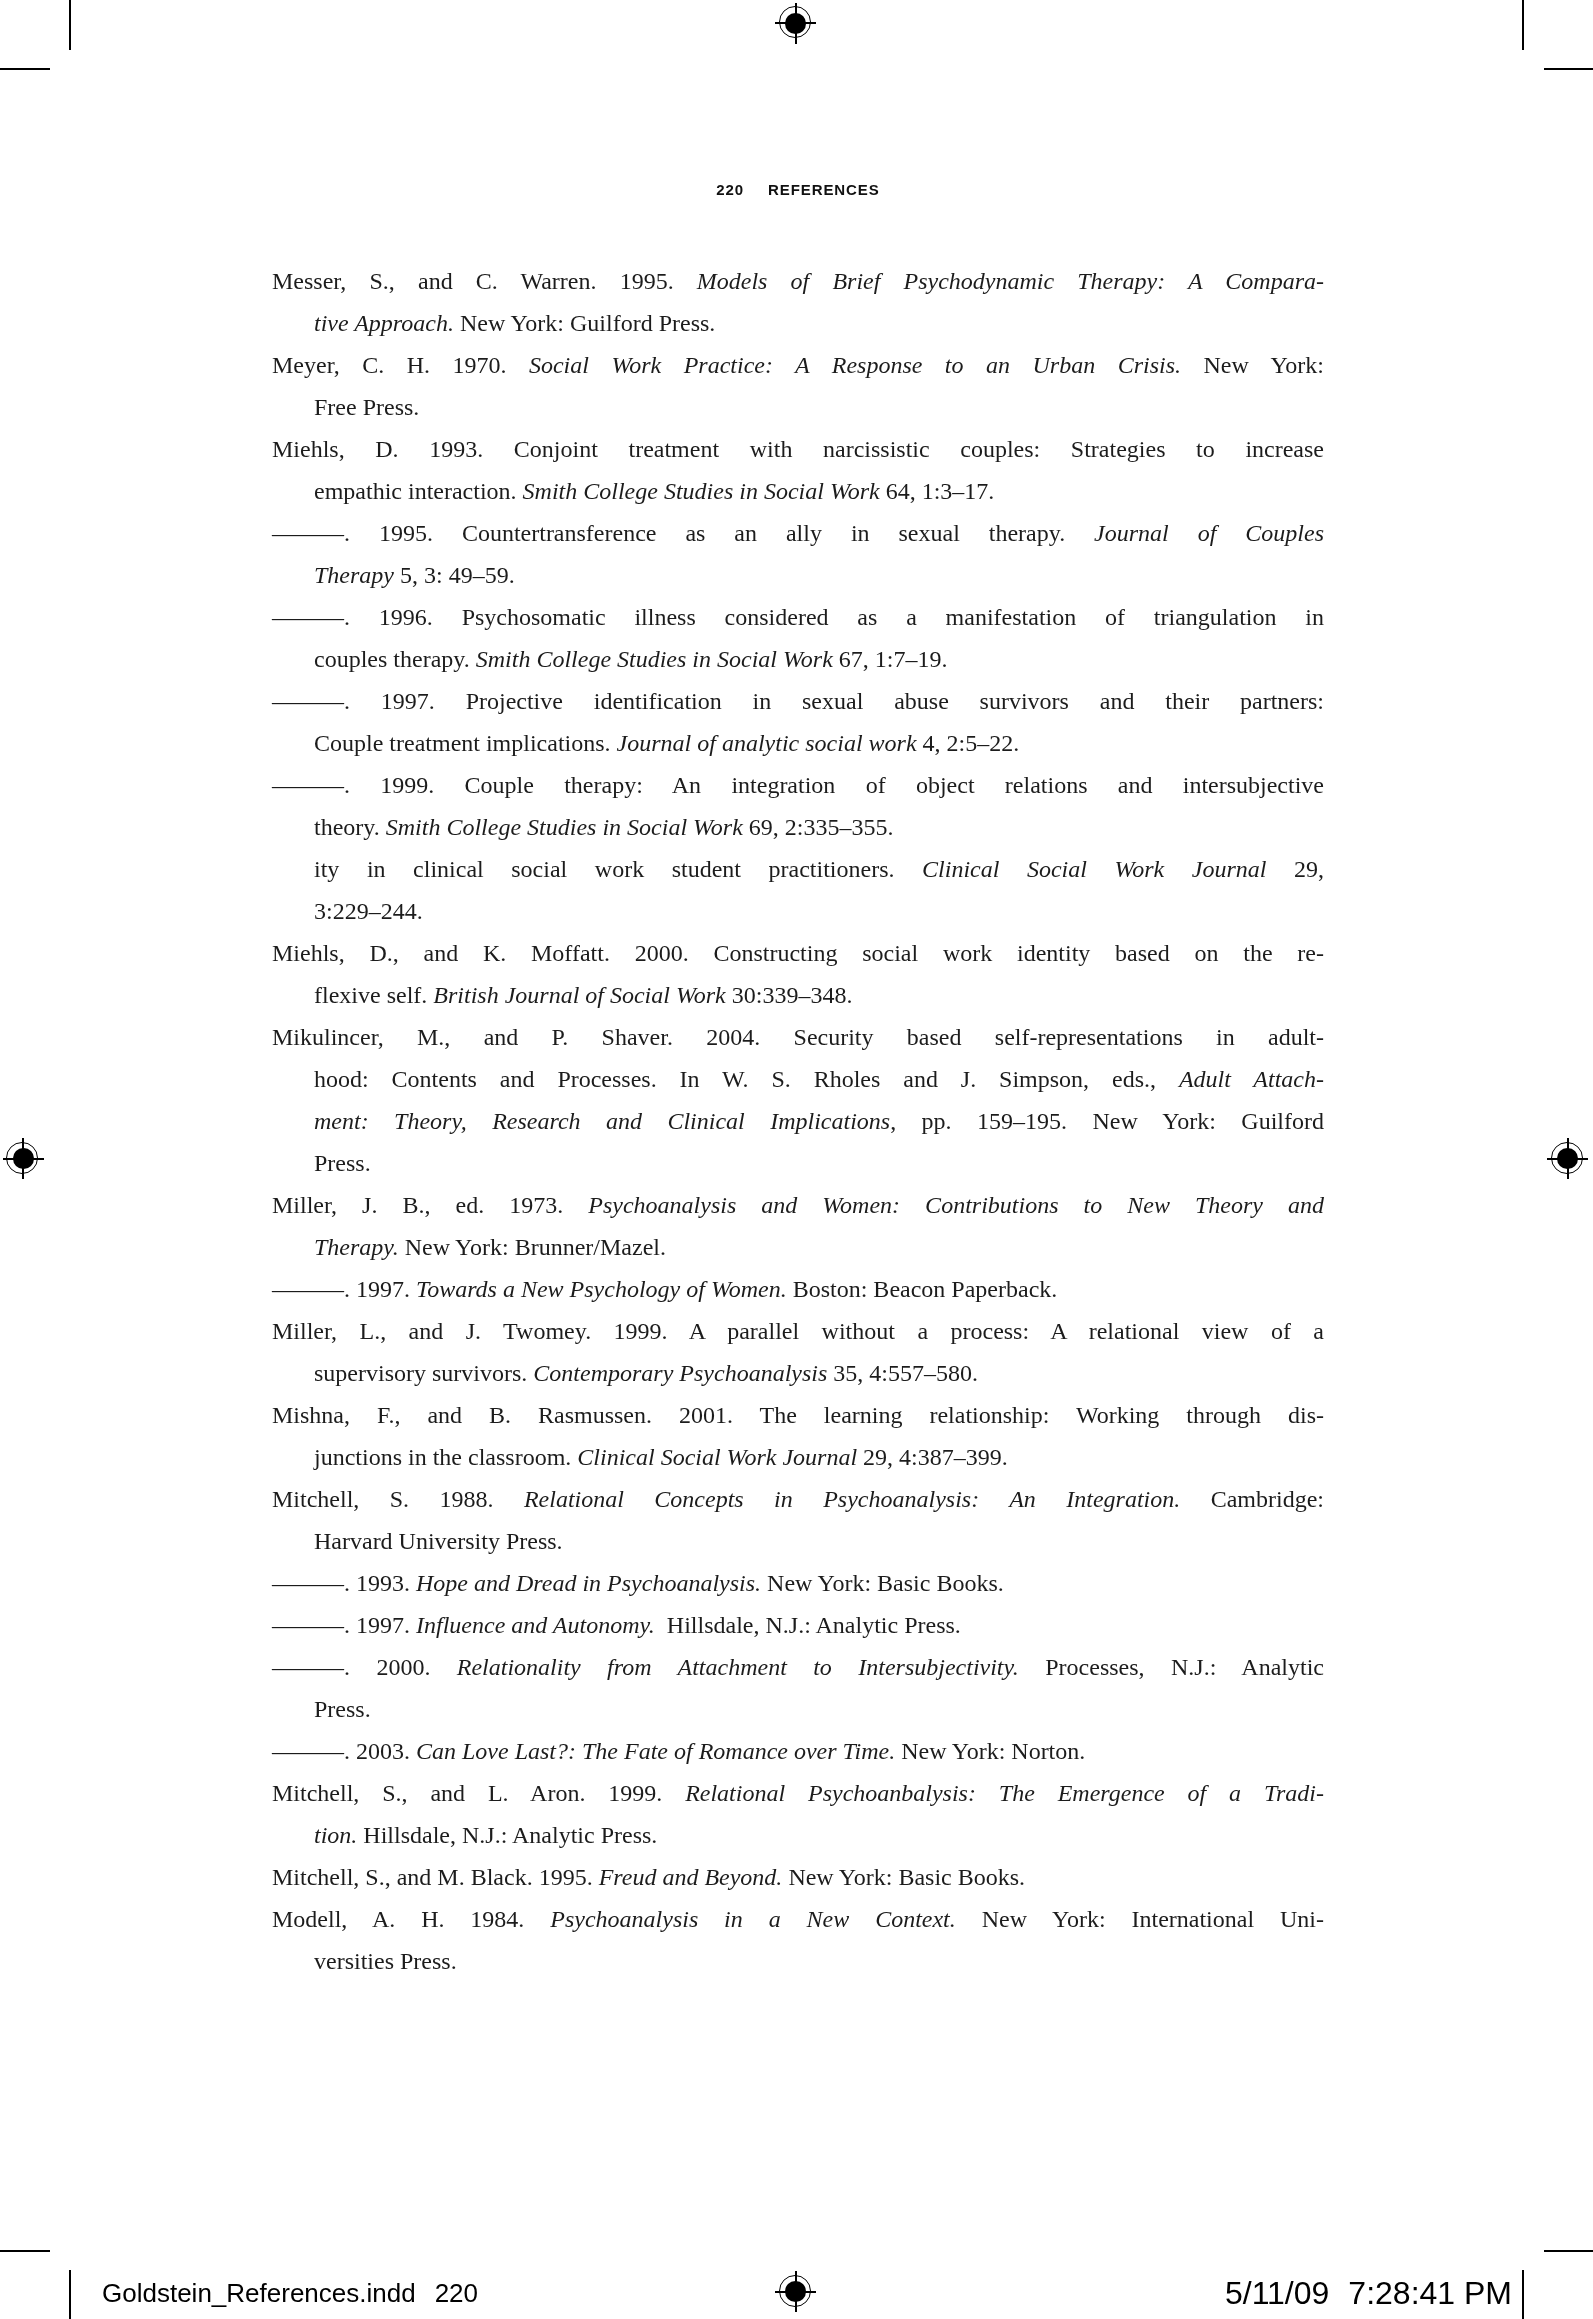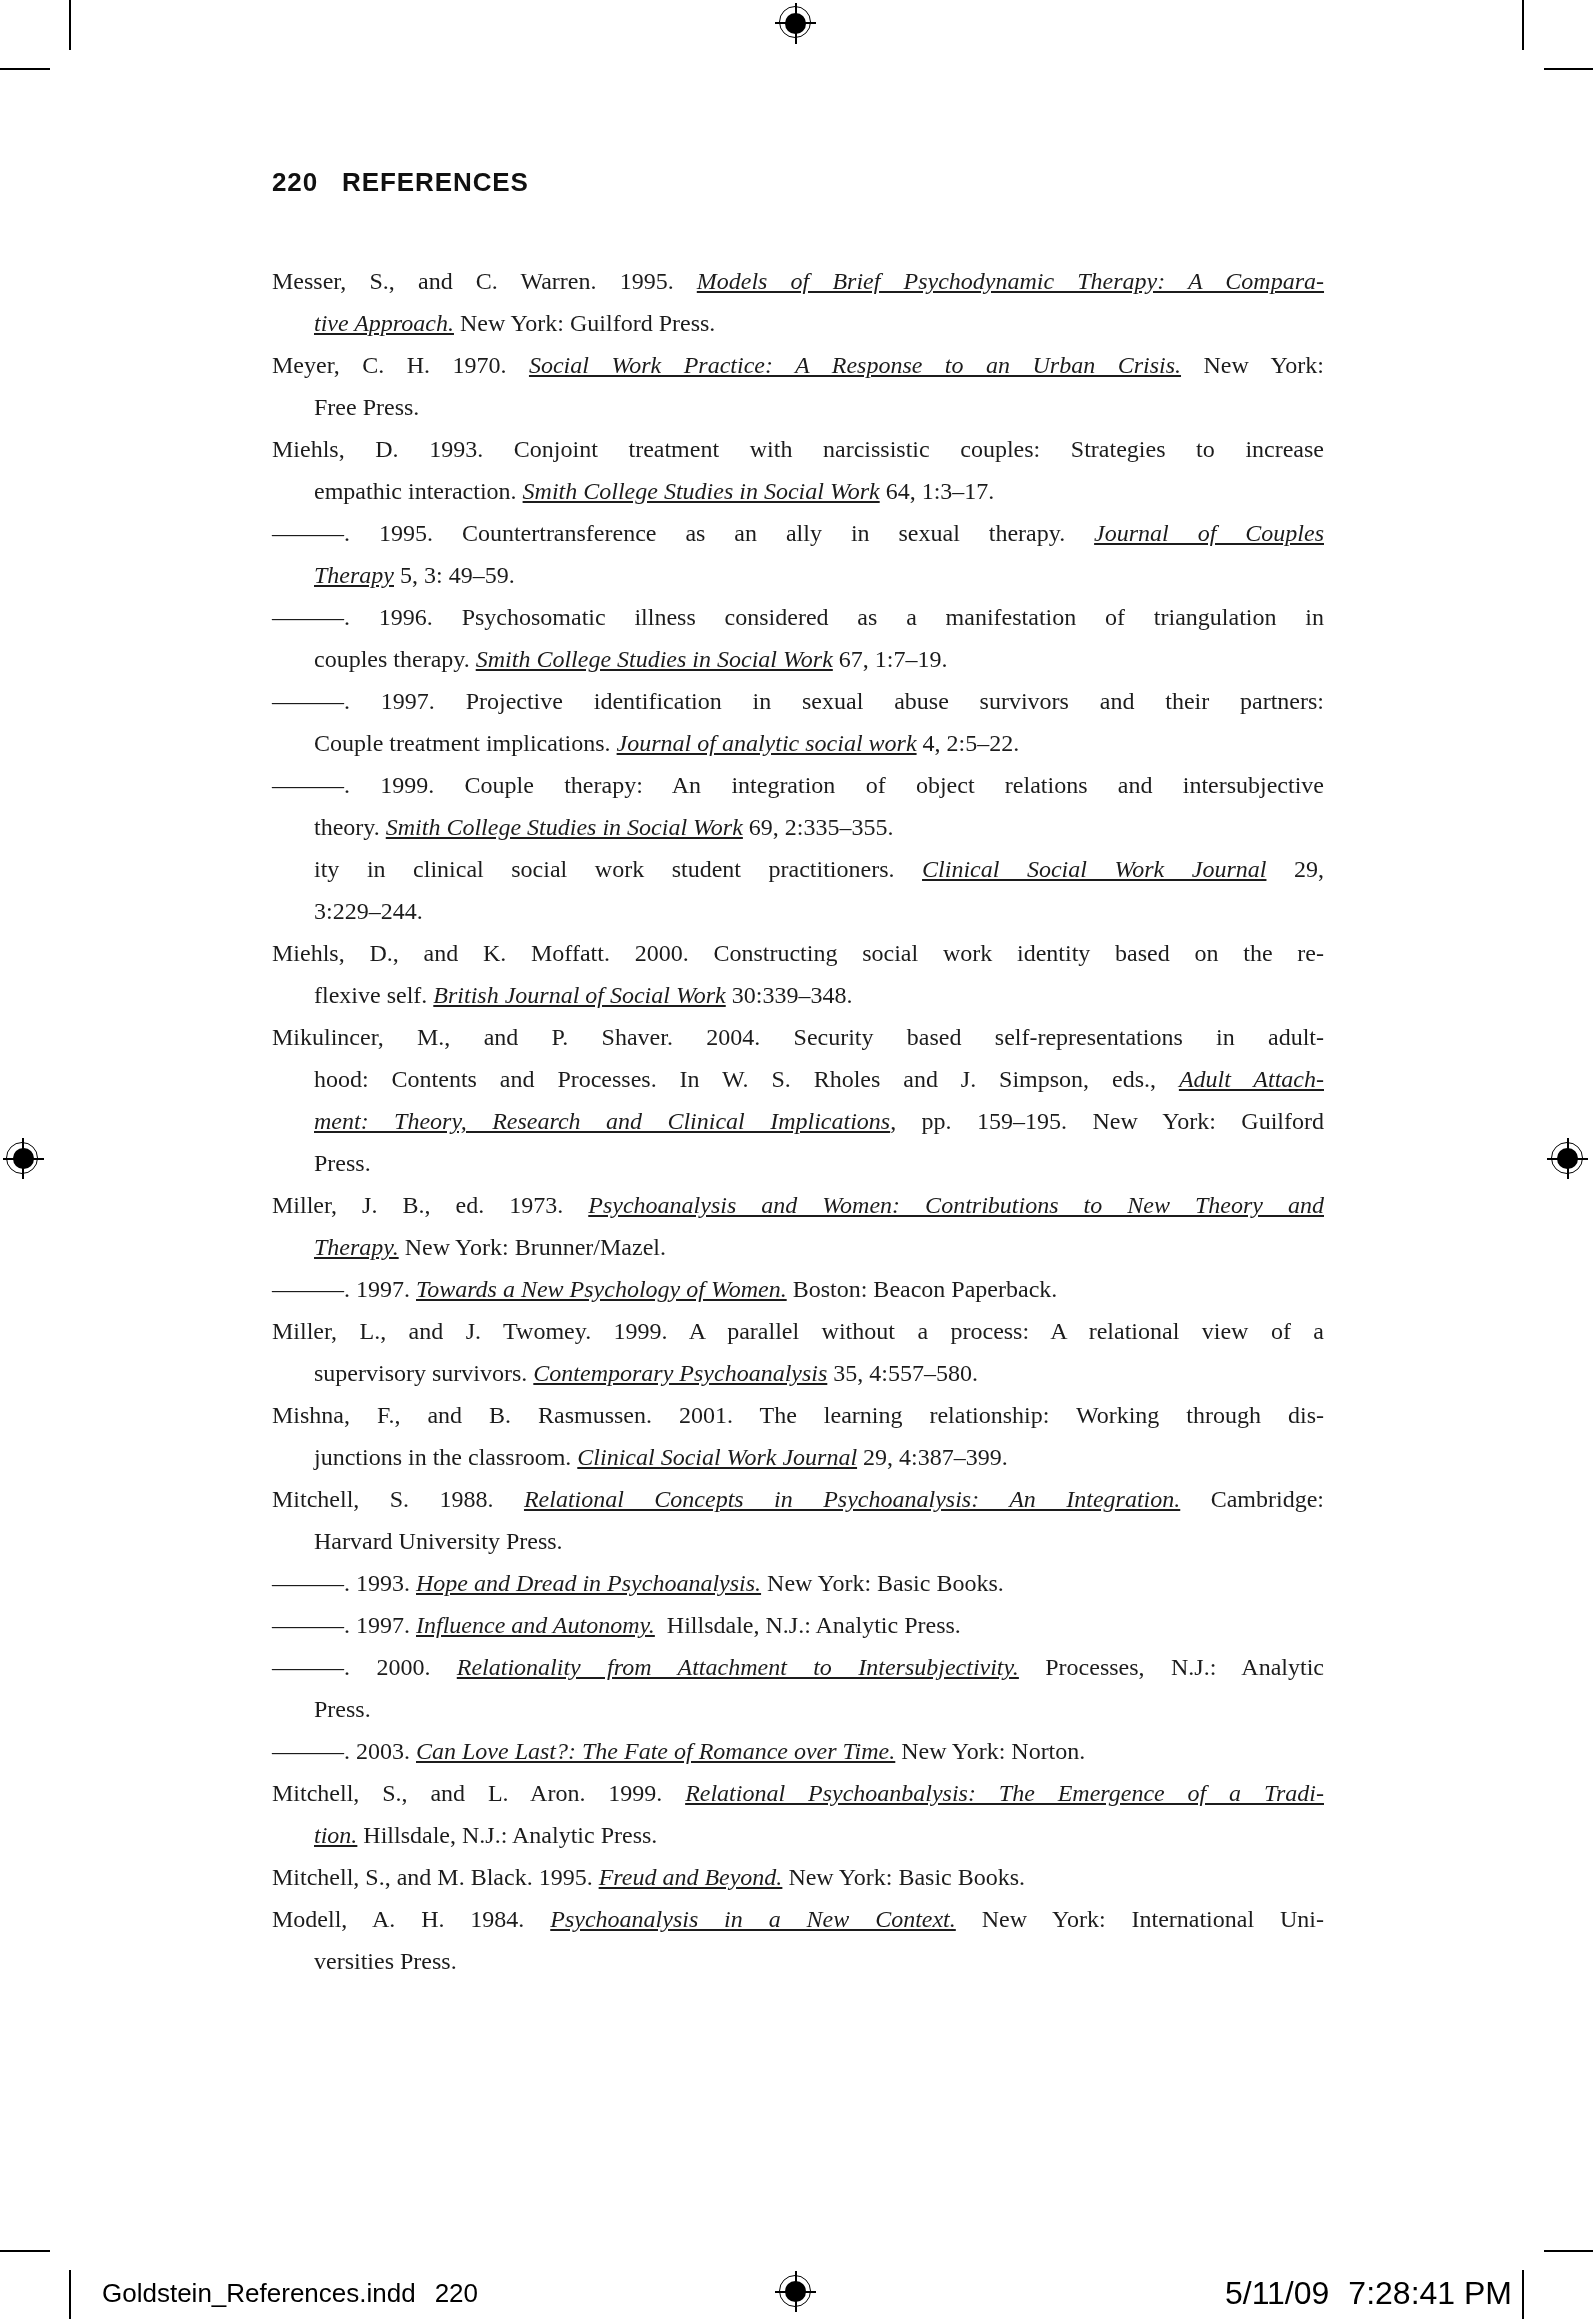--- a/index.html
+++ b/index.html
@@ -6,36 +6,36 @@
   body{
     width:1594px;height:2320px;
     background:#ffffff;
     position:relative;
     overflow:hidden;
     font-family:"Liberation Serif",serif;
     color:#1b1b1b;
   }
   
   .running-head{
-    position:absolute;left:272px;top:168px;width:1052px;height:28px;
-    text-align:left;line-height:28px;
+    position:absolute;left:272px;top:176px;width:1052px;height:28px;
+    text-align:center;line-height:28px;
     font-family:"Liberation Sans",sans-serif;
-    font-weight:bold;font-size:26px;letter-spacing:0.9px;color:#111;
+    font-weight:bold;font-size:15px;letter-spacing:0.9px;color:#111;
   }
   .running-head .sep{display:inline-block;width:24px;}
   
   .refs{
     position:absolute;left:272px;top:260px;width:1052px;
     font-size:24px;line-height:42px;color:#1c1c1c;
   }
   .ref{margin:0;}
   .line{text-align:justify;text-align-last:justify;}
   .line.last{text-align-last:left;}
   .line.cont{padding-left:42px;}
-  .it{font-style:italic;text-decoration:underline;}
+  .it{font-style:italic;}
   
   .footer-left{
     position:absolute;left:102px;top:2278px;
     font-family:"Liberation Sans",sans-serif;font-size:26px;line-height:30px;color:#000;text-align:center;
   }
   .footer-left .gap{display:inline-block;width:19px;}
   .footer-right{
     position:absolute;right:82px;top:2278px;text-align:right;
     font-family:"Liberation Sans",sans-serif;font-size:32px;line-height:30px;color:#000;
   }

